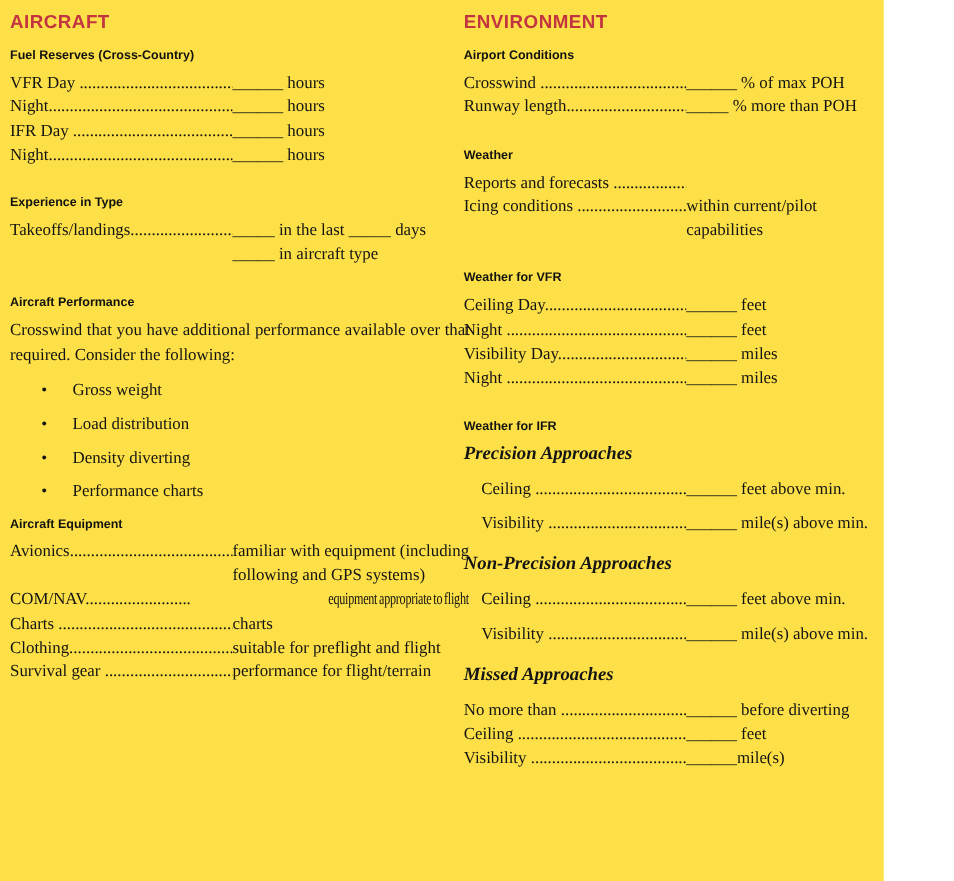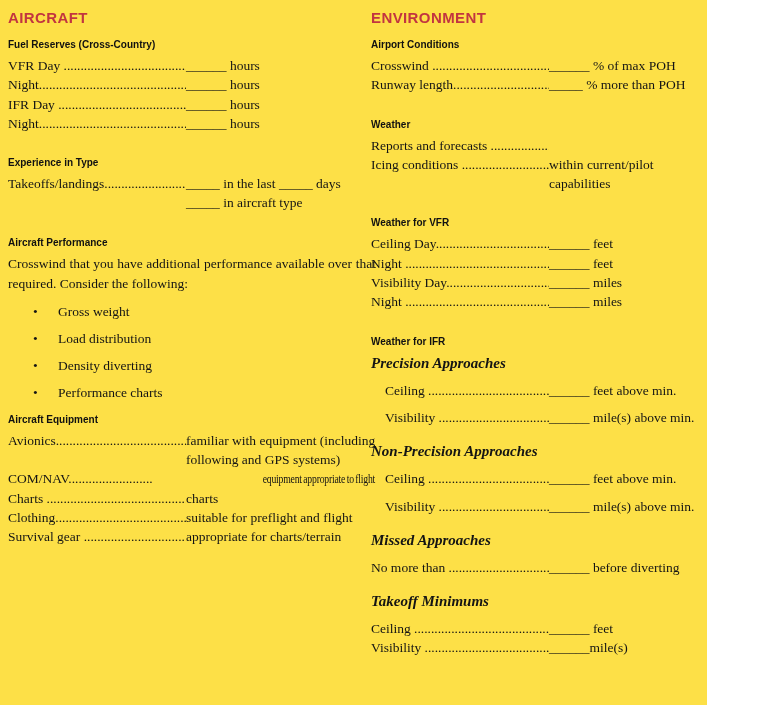--- a/index.html
+++ b/index.html
@@ -131,21 +131,21 @@
         </div>
         <div class="block row-block">
           <span class="lead">Clothing.....................................................................</span>
           <div class="lines">
             <div class="line">suitable for preflight and flight</div>
           </div>
         </div>
         <div class="block row-block">
           <span class="lead">Survival gear ............................................................</span>
           <div class="lines">
-            <div class="line">appropriate for charts/terrain</div>
+            <div class="line">performance for flight/terrain</div>
           </div>
         </div>
       </div>
   </div>
   <div class="col col-right">
     <div class="title">ENVIRONMENT</div>
     <div class="blocks">
         <div class="block h2">Airport Conditions</div>
         <div class="block row-block">
           <span class="lead">Crosswind .................................................................</span>
@@ -222,21 +222,20 @@
             <div class="line">______ mile(s) above min.</div>
           </div>
         </div>
         <div class="block h3">Missed Approaches</div>
         <div class="block row-block">
           <span class="lead">No more than ...........................................................</span>
           <div class="lines">
             <div class="line">______ before diverting</div>
           </div>
         </div>
-        <div class="block h3">Takeoff Minimums</div>
         <div class="block row-block">
           <span class="lead">Ceiling ......................................................................</span>
           <div class="lines">
             <div class="line">______ feet</div>
           </div>
         </div>
         <div class="block row-block">
           <span class="lead">Visibility ...................................................................</span>
           <div class="lines">
             <div class="line">______mile(s)</div>

